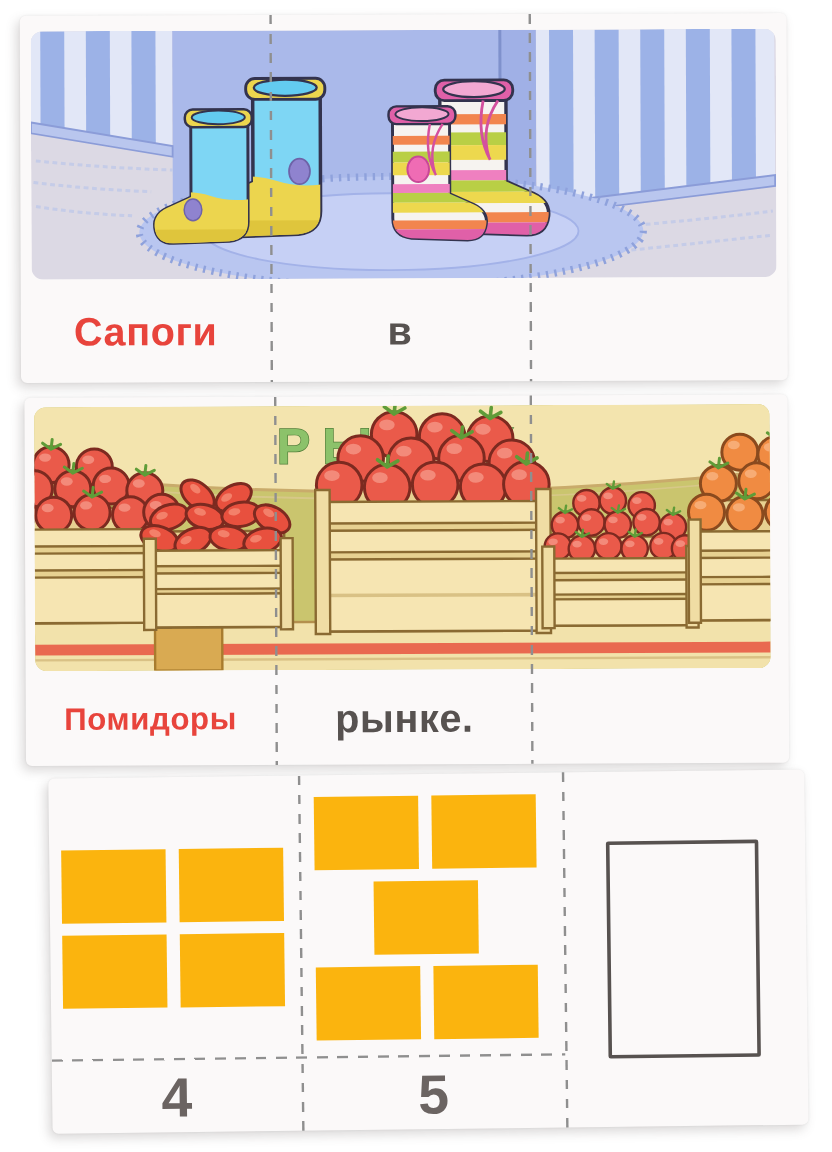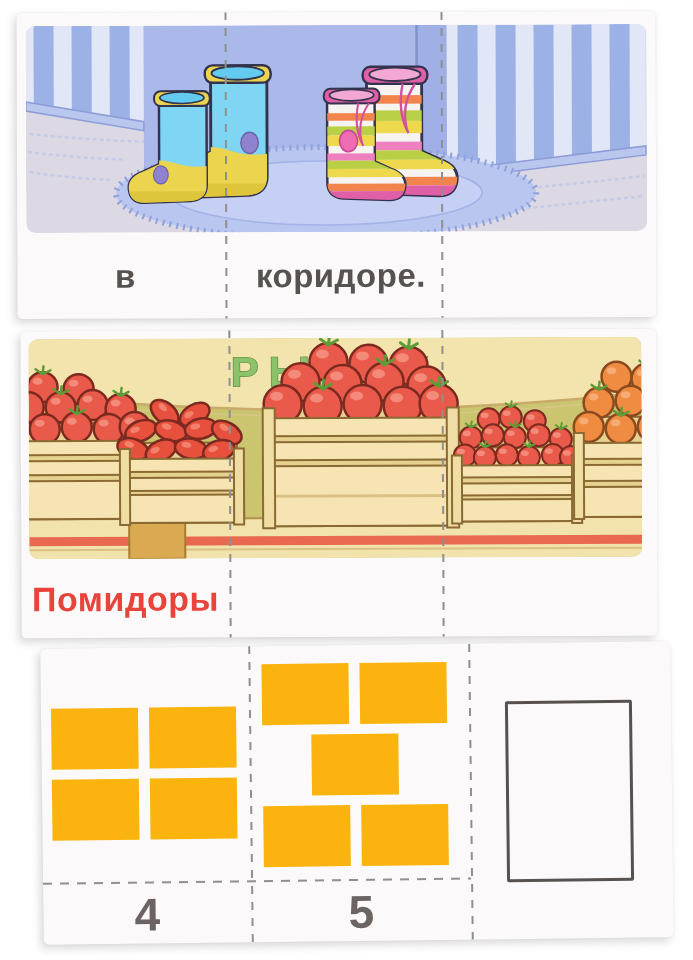--- a/index.html
+++ b/index.html
@@ -149,22 +149,22 @@
           </g>
           <ellipse cx="70" cy="66" rx="11" ry="13" fill="#ef6cb4" stroke="#c84898" stroke-width="2"></ellipse>
           <rect x="32" y="2" width="68" height="18" rx="8" fill="#e060a8" stroke="#33334e" stroke-width="2.5"></rect>
           <ellipse cx="66" cy="10" rx="27" ry="7" fill="#f2a8d2" stroke="#33334e" stroke-width="2"></ellipse>
           <path d="M45,20 q16,24 8,50 M58,20 q6,30 -6,52" stroke="#d4509e" stroke-width="2.5" fill="none"></path>
         </g>
       </g>
     </svg>
   </div>
   <div class="sentence">
+    <div class="word red" style="width:208px">Сапоги</div>
     <div class="word" style="width:216px">в</div>
-    <div class="word" style="width:215px">коридоре.</div>
   </div>
   <div class="cut-v" style="left:208px"></div>
   <div class="cut-v" style="left:424px"></div>
 </div>
 
 <div class="card" id="card-market">
   <div class="illus">
     <svg width="613" height="220" viewBox="0 0 613 220">
       <defs>
         <g id="tR">
@@ -318,21 +318,22 @@
           <use href="#tO" x="72" y="10"></use>
           <use href="#tO" x="98" y="12"></use>
         <rect x="-3" y="26" width="108" height="16" fill="#f6e5b2" stroke="#8a6a32" stroke-width="2"></rect>
         <rect x="-3" y="48" width="108" height="16" fill="#f6e5b2" stroke="#8a6a32" stroke-width="2"></rect>
         <rect x="-3" y="70" width="108" height="30" fill="#f6e5b2" stroke="#8a6a32" stroke-width="2"></rect>
         <rect x="-7" y="16" width="10" height="86" fill="#f0dda4" stroke="#8a6a32" stroke-width="2"></rect>
       </g>
     </svg>
   </div>
   <div class="sentence">
-    <div class="word red" style="width:208px;font-size:34px">Помидоры</div>
+    <div class="word red" style="width:208px;font-size:26px">Помидоры</div>
+    <div class="word" style="width:215px">рынке.</div>
   </div>
   <div class="cut-v" style="left:208px"></div>
   <div class="cut-v" style="left:421px"></div>
 </div>
 
 <div class="card" id="card-counting">
   <div class="tile-group" id="tiles-0">
       <div class="tile-row">
         <div class="tile" style="background: rgb(251, 180, 14);"></div>
         <div class="tile" style="background: rgb(251, 180, 14);"></div>

